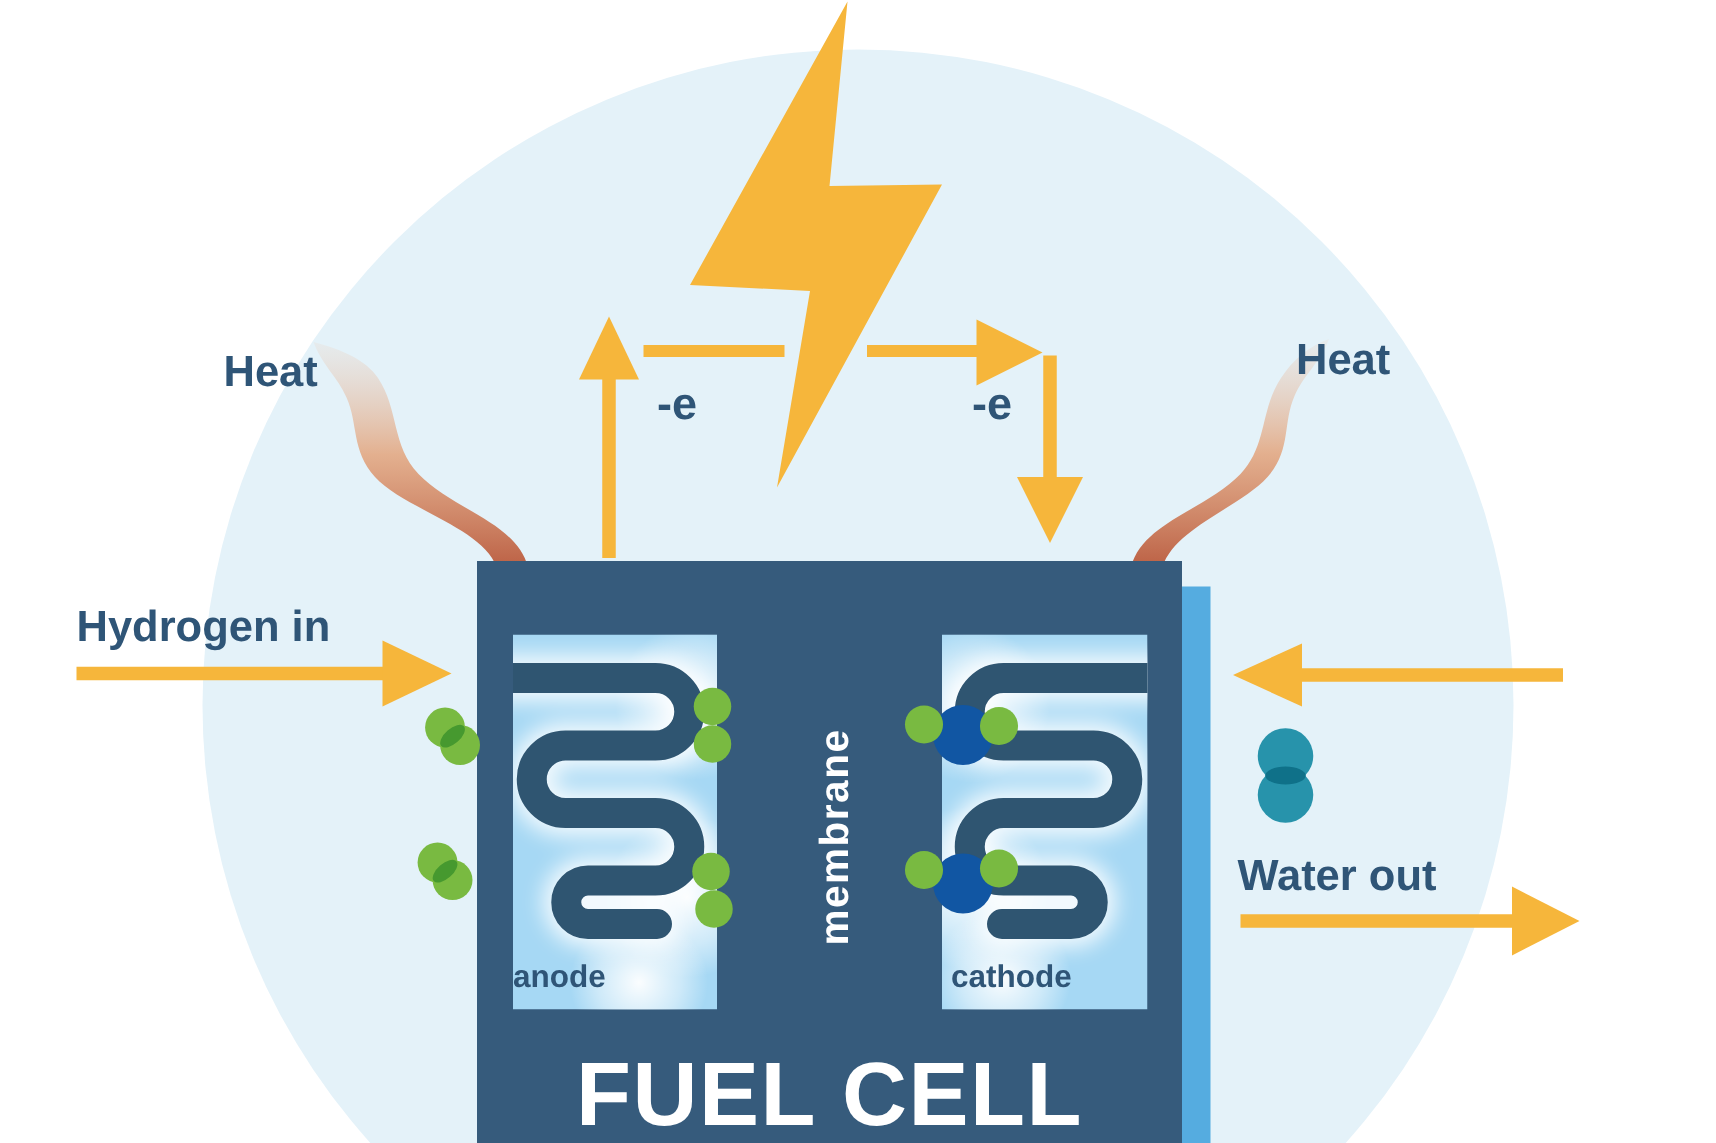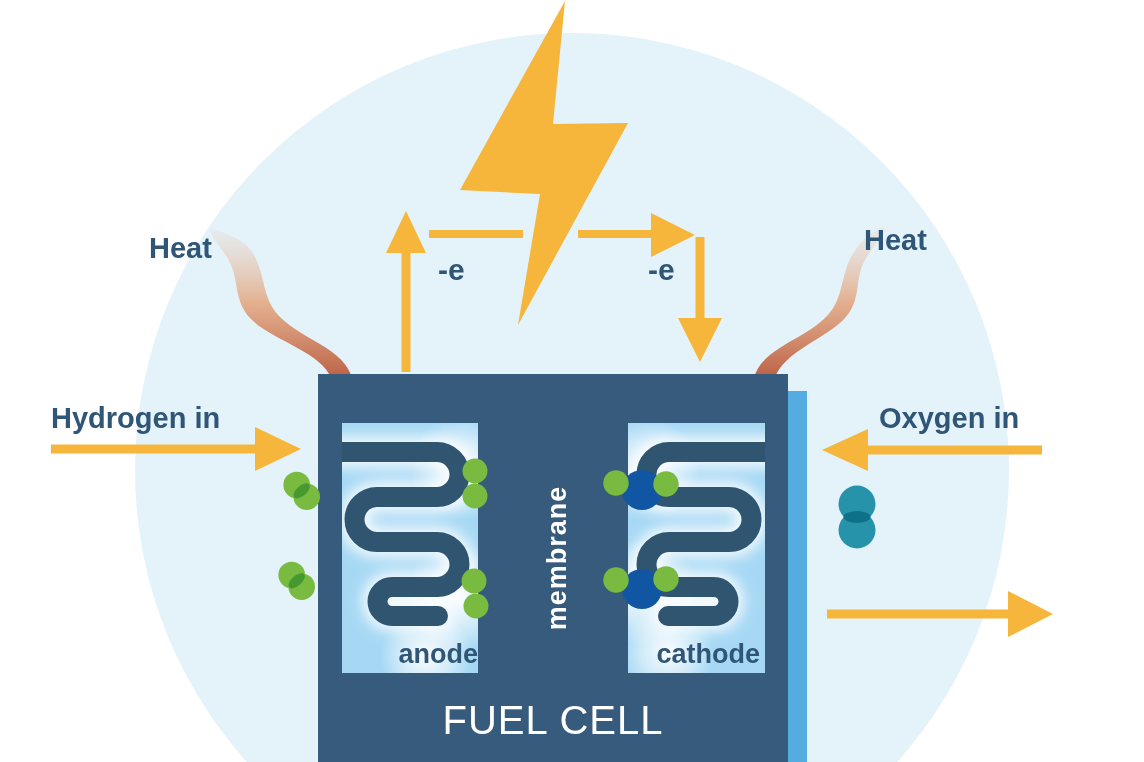--- a/index.html
+++ b/index.html
@@ -5,28 +5,28 @@
   html,body{margin:0;padding:0;background:#ffffff;}
   #stage{
     position:relative;width:1144px;height:762px;overflow:hidden;
     background:#ffffff;font-family:"Liberation Sans",sans-serif;
   }
   #shapes{position:absolute;left:0;top:0;}
   .lbl{position:absolute;font-weight:bold;color:#2F5577;line-height:1;white-space:nowrap;}
   .lbl-side{font-size:29px;}
   .lbl-heat{font-size:29px;text-align:center;}
   .lbl-e{font-size:30px;}
-  .lbl-electrode{font-size:27px;width:136px;text-align:right;}
+  .lbl-electrode{font-size:21px;width:136px;text-align:left;}
   .lbl-membrane{
     font-size:27px;color:#ffffff;letter-spacing:1px;
     transform:translate(-50%,-50%) rotate(-90deg);
   }
   .lbl-title{
-    font-size:40px;color:#ffffff;width:470px;text-align:center;
-    letter-spacing:1px;font-weight:normal;
+    font-size:60px;color:#ffffff;width:470px;text-align:center;
+    letter-spacing:1px;font-weight:bold;
   }
   .amber-line{stroke:#F6B63B;stroke-linecap:butt;fill:none;}
   .flow-line{stroke-width:9px;}
   .circuit-line{stroke-width:8px;}
   .channel-path{fill:none;stroke-width:20px;stroke-linecap:round;stroke-linejoin:round;}
   .channel-glow{fill:none;stroke:#ffffff;stroke-width:31px;stroke-linecap:round;opacity:.85;}
 </style>
 </head>
 <body>
 
@@ -150,21 +150,21 @@
     </g>
   </svg>
 
   <div class="lbl lbl-heat" style="left:149px;top:234px;">Heat</div>
   <div class="lbl lbl-heat" style="left:864px;top:226px;">Heat</div>
 
   <div class="lbl lbl-e" style="left:438px;top:255px;">-e</div>
   <div class="lbl lbl-e" style="left:648px;top:255px;">-e</div>
 
   <div class="lbl lbl-side" style="left:51px;top:404px;text-align:center;">Hydrogen in</div>
-  <div class="lbl lbl-side" style="left:879px;top:404px;">Oxygen in</div>
+  <div class="lbl lbl-side" style="left:825px;top:570px;">Water out</div>
 
   <div class="lbl lbl-membrane" style="left:557px;top:558px;">membrane</div>
 
   <div class="lbl lbl-electrode" style="left:342px;top:641px;">anode</div>
-  <div class="lbl lbl-electrode" style="left:616px;top:641px;width:144px;">cathode</div>
+  <div class="lbl lbl-electrode" style="left:634px;top:641px;width:144px;">cathode</div>
 
   <div class="lbl lbl-title" style="left:318px;top:700px;">FUEL CELL</div>
 </div>
 
 </body></html>

